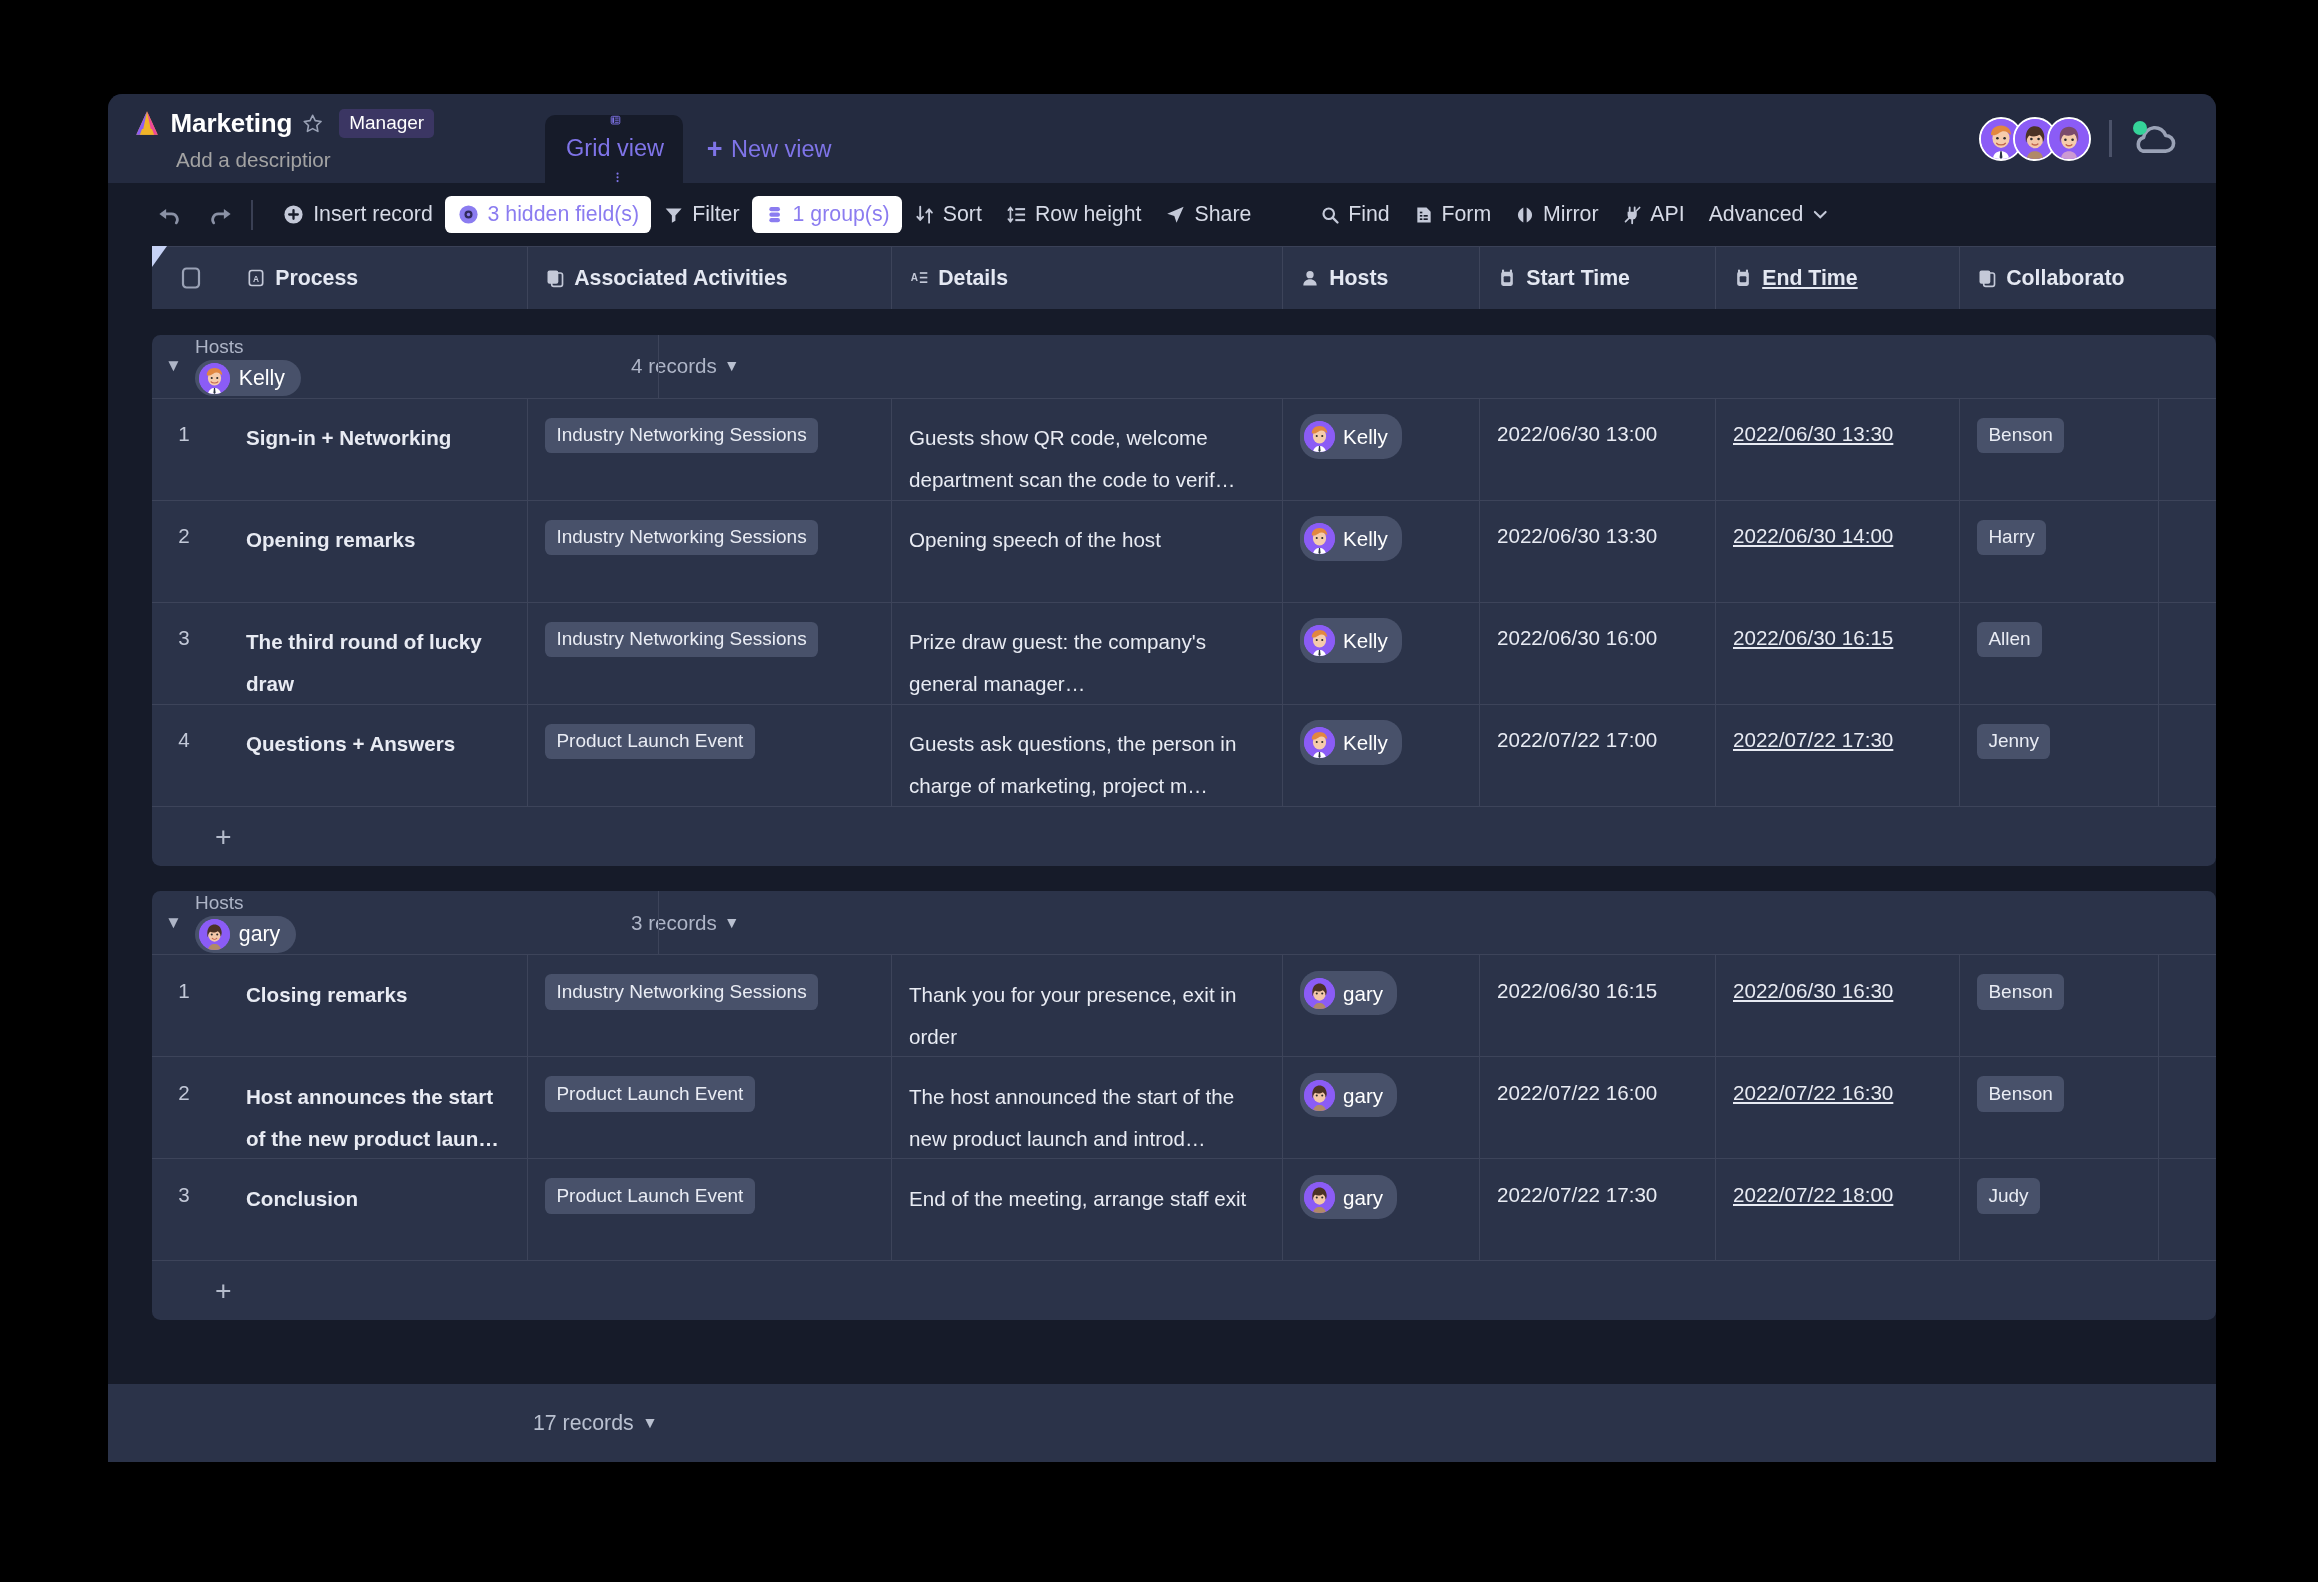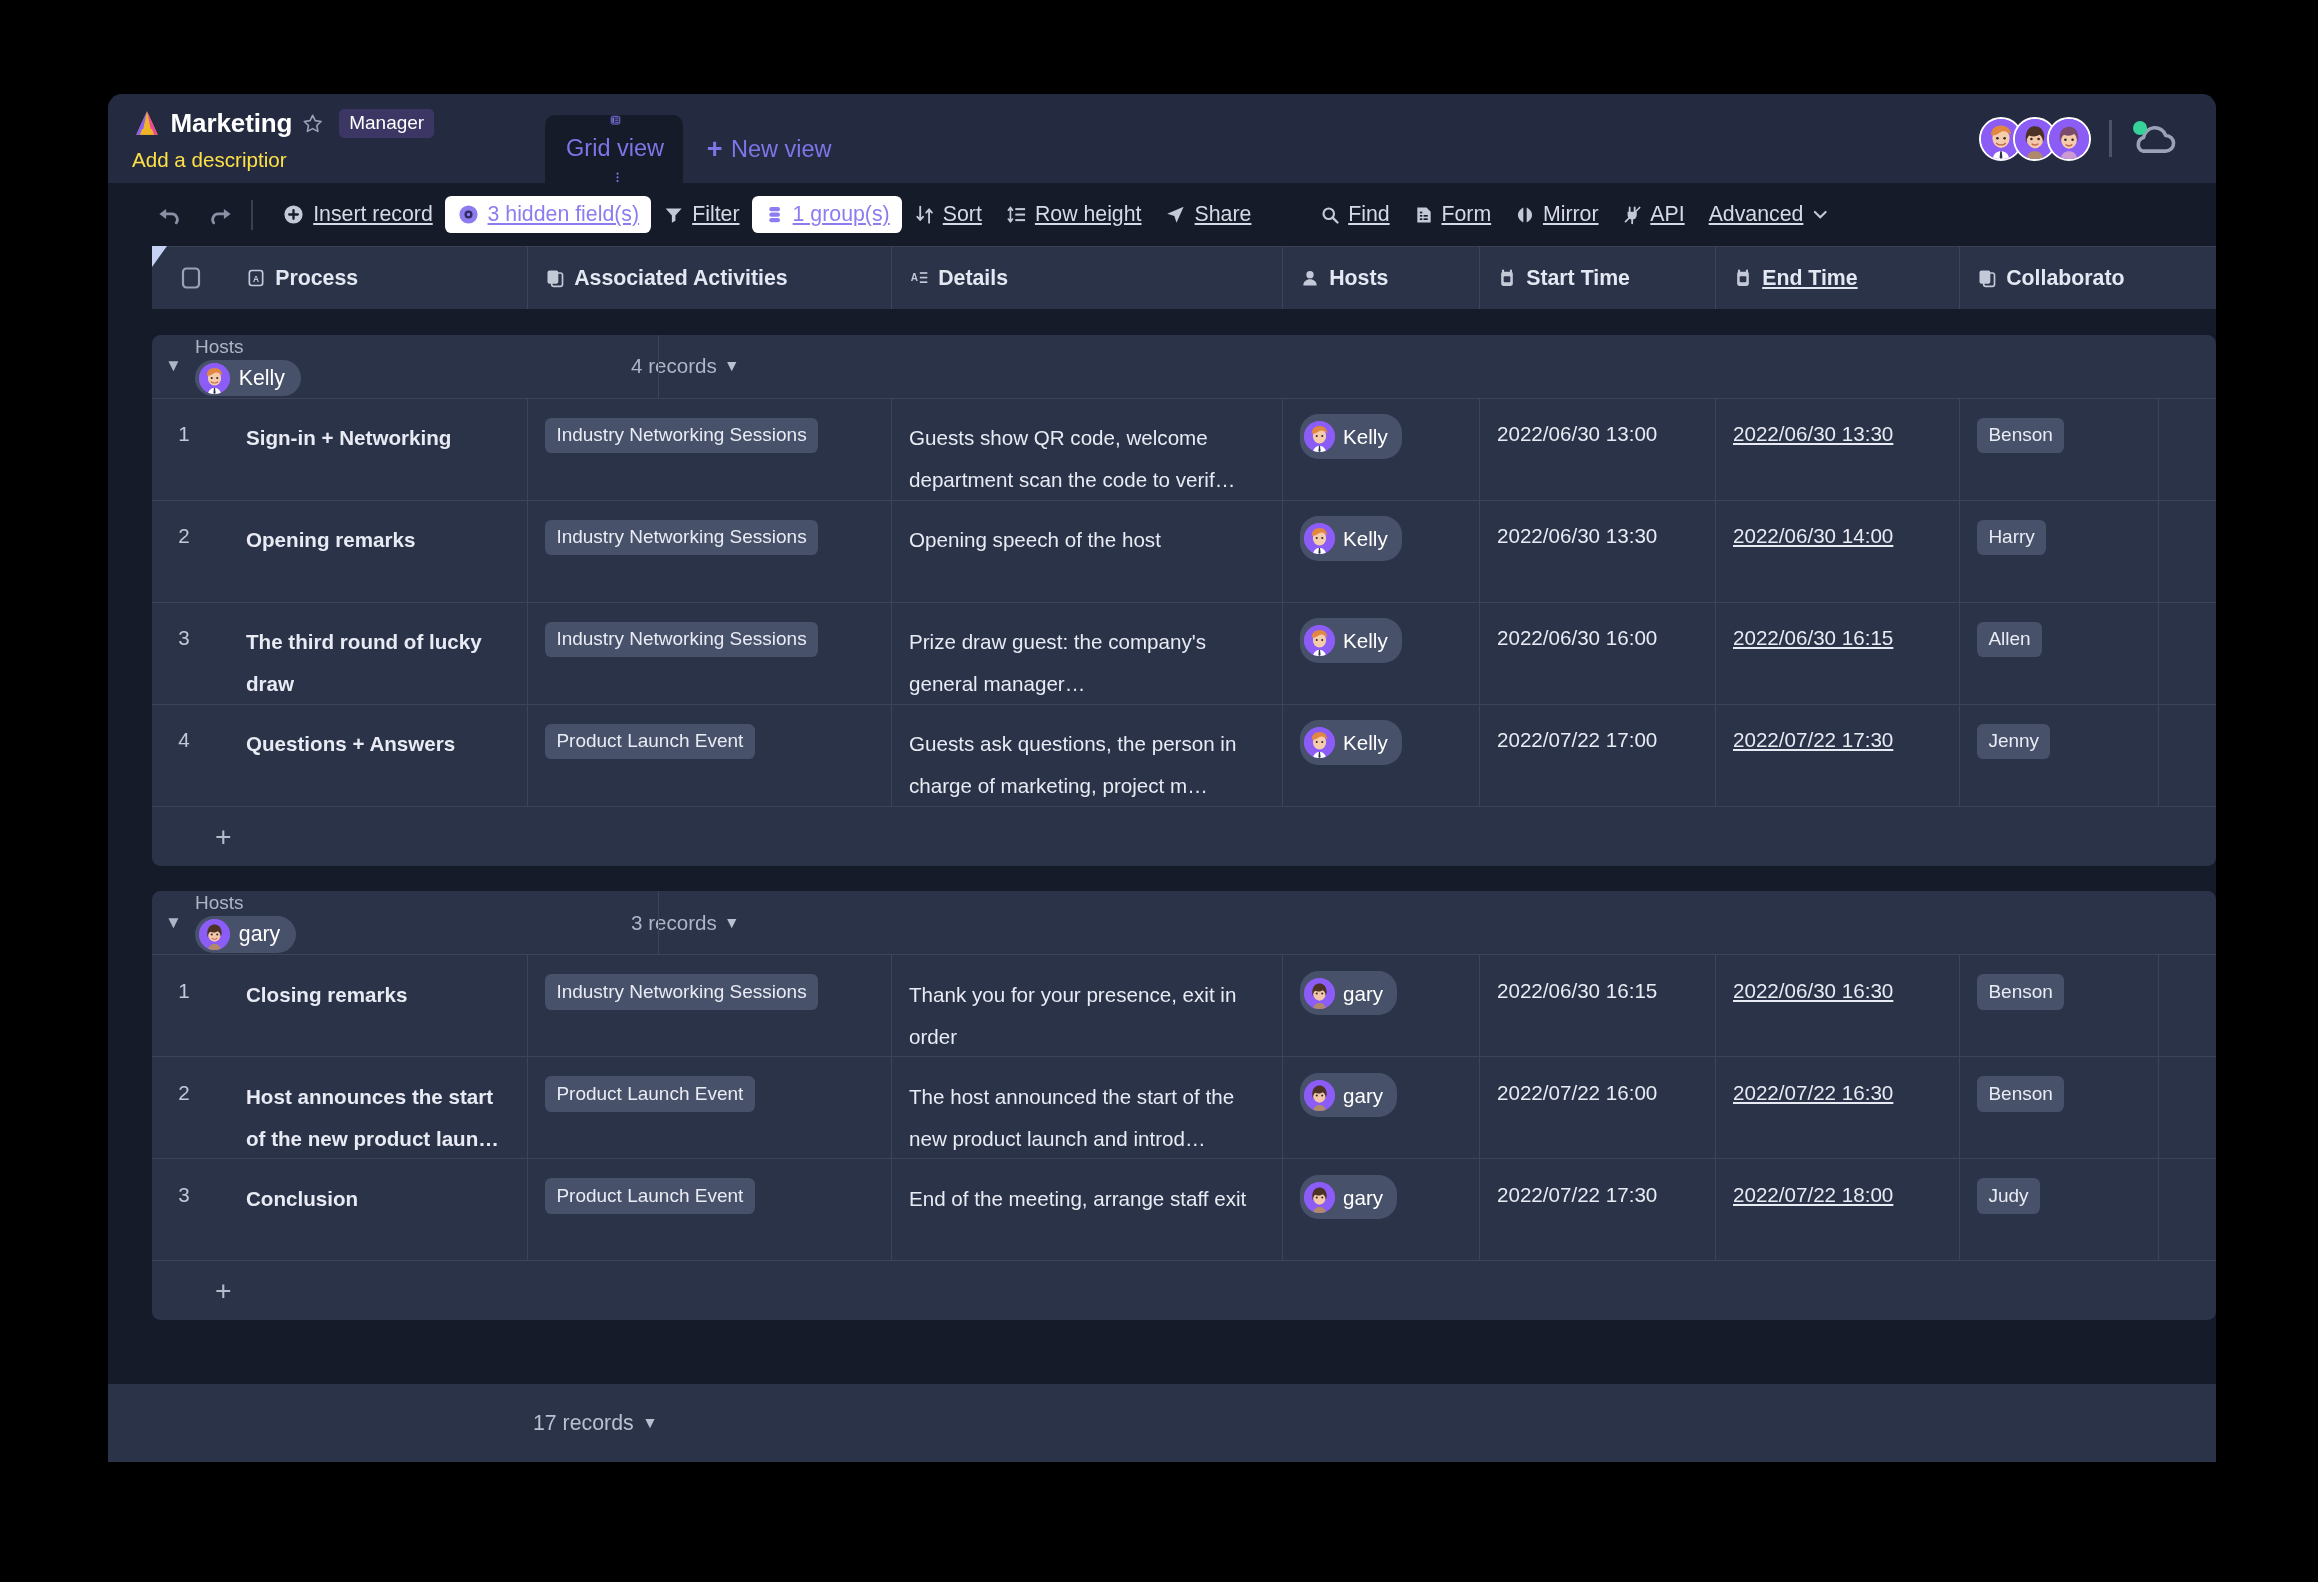--- a/index.html
+++ b/index.html
@@ -35,21 +35,21 @@
     font-size: 26px; font-weight: bold; color: #ffffff;
     letter-spacing: -0.1px;
   }
   .star-icon { width: 21.3px; height: 21.3px; margin-left: 1.4px; }
   .badge-manager {
     background: #3b3663; color: #ffffff;
     font-size: 19px; padding: 4.3px 10px 5.7px; border-radius: 5px;
     margin-left: 7.1px; line-height: 1;
   }
   .desc {
-    margin-top: 8.5px; font-size: 20.6px; color: #fde047;
+    margin-top: 8.5px; font-size: 20.6px; color: #a3a3a3; margin-left: 44px;
   }
 
   
   .tabs { display: flex; align-items: flex-end; height: 89px; }
   .tab-active {
     background: #161b29;
     border-radius: 10px 10px 0 0;
     height: 68px;
     display: flex; align-items: center; gap: 10px;
     padding: 0 18.5px 0 21.3px;
@@ -87,21 +87,21 @@
 
   
   .toolbar {
     height: 63px; background: #161b29;
     display: flex; align-items: center;
     padding: 0 33px 0 44px;
     font-size: 21.3px; color: #d6dae6;
   }
   .tb-item {
     display: flex; align-items: center; gap: 7.8px;
-    padding: 5.7px 12px; border-radius: 6.4px; white-space: nowrap; text-decoration: underline;
+    padding: 5.7px 12px; border-radius: 6.4px; white-space: nowrap;
   }
   .tb-item.active { background: #ffffff; color: #8b7cf0; }
   .tb-item.active .tb-ic { color: #8b7cf0; }
   .tb-ic { display: inline-flex; align-items: center; color: #c4c9d8; }
   .tb-sep { width: 2.1px; height: 30px; background: #3a4054; margin: 0 17px; }
   .tb-gap { width: 45px; }
   .undo-redo { display: flex; gap: 24px; align-items: center; padding-left: 4.3px; }
 
   
   .grid-area { position: relative; }

